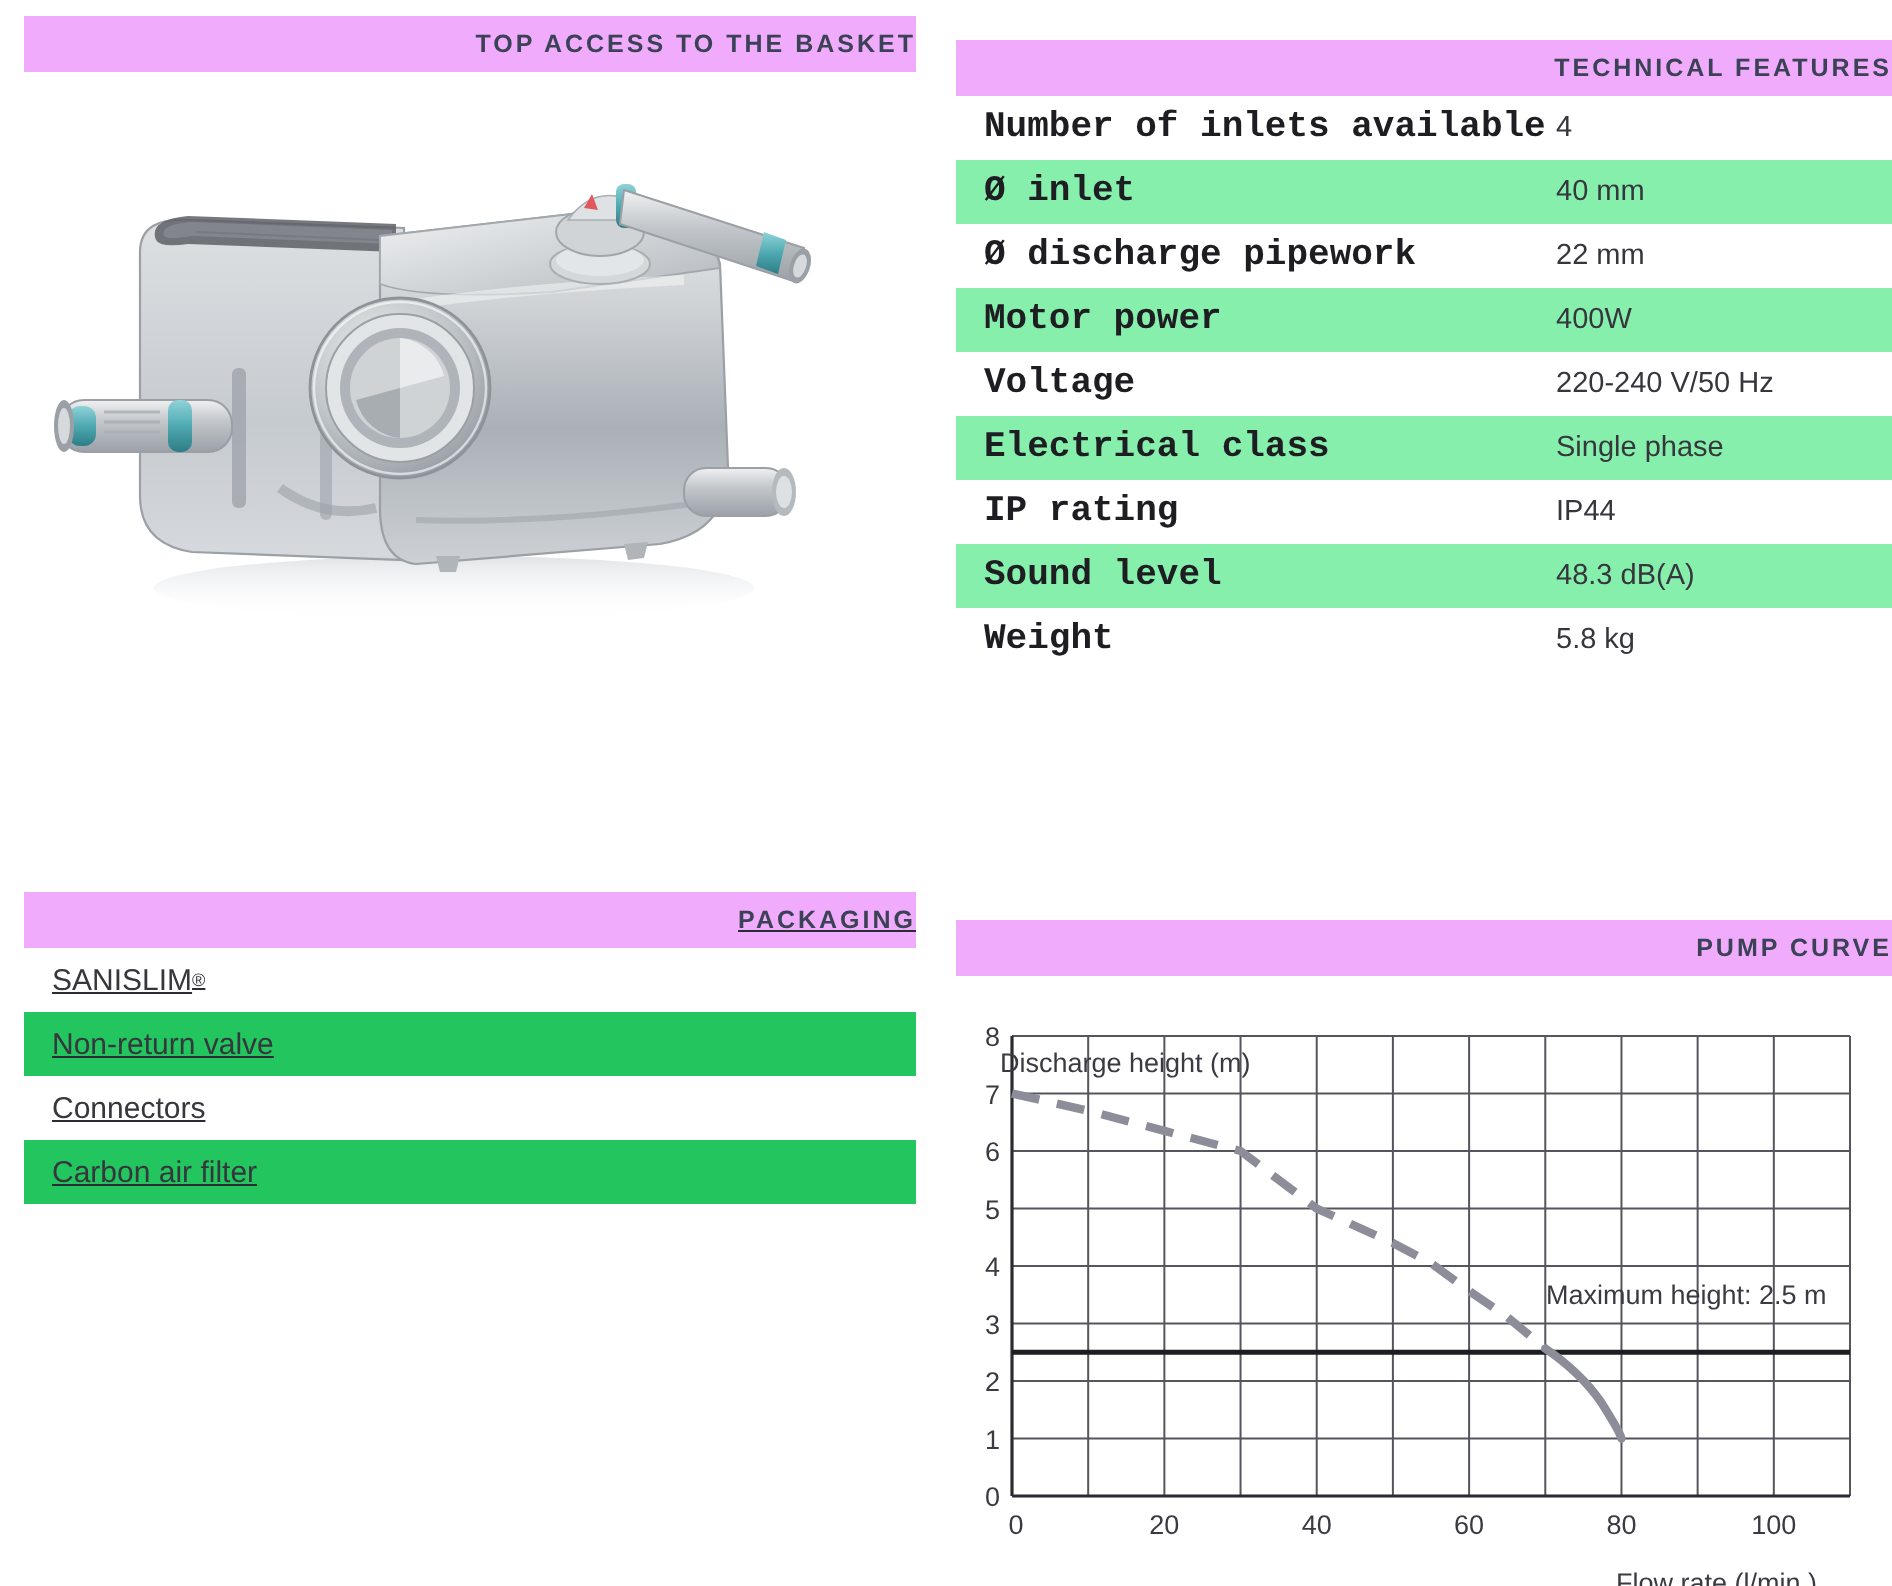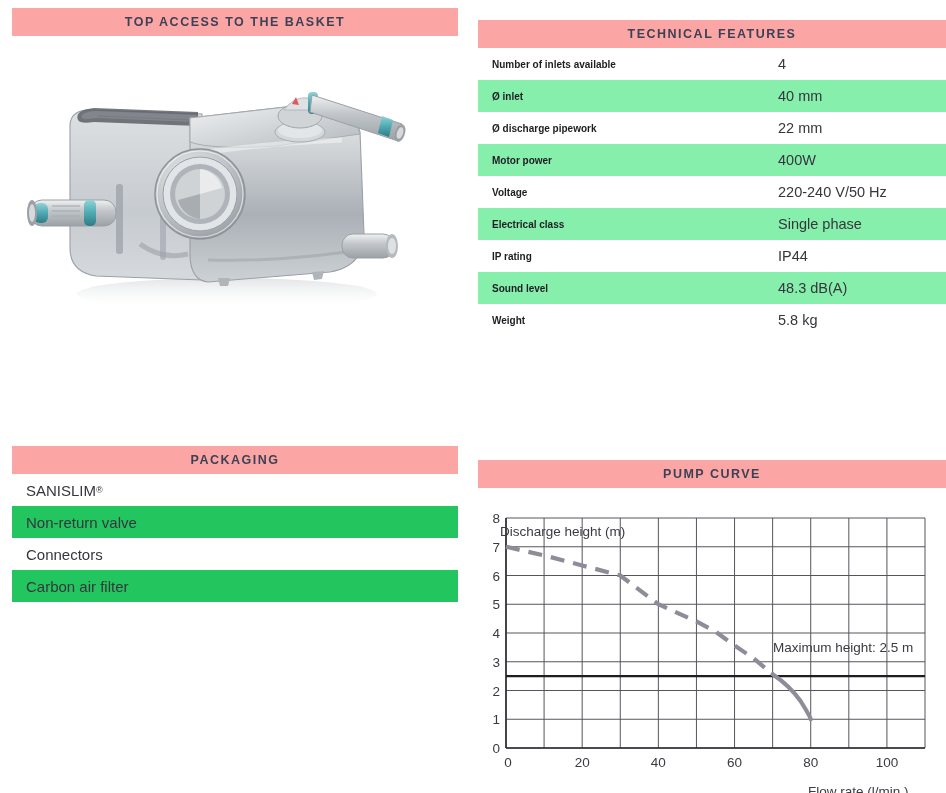--- a/index.html
+++ b/index.html
@@ -8,47 +8,48 @@
     background:#ffffff;
     font-family:"Liberation Sans","DejaVu Sans",sans-serif;
     color:#2b2b33;
     overflow:hidden;
     position:relative;
   }
   .panel{position:absolute;}
 
   
   .bar{
-    background:#fca5a5;
+    background:#f0abfc;
     color:#3c4255;
     font-size:12.5px;
     font-weight:bold;
     letter-spacing:1.5px;
-    text-align:center;
+    text-align:right;
     line-height:28px;
     height:28px;
     width:100%;
     box-sizing:border-box;
   }
 
   
   .tf-row{
     height:32px;
     display:flex;
     align-items:center;
     font-size:14.5px;
   }
   .tf-row.alt{background:#86efac;}
   .tf-label{
     width:300px;
     padding-left:14px;
     box-sizing:border-box;
     font-weight:bold;
     color:#1d1d22;
-    font-size:10px;
+    font-size:18px;
+    font-family:Liberation Mono, monospace;
   }
   .tf-value{
     color:#36363d;
     font-size:14.5px;
   }
 
   
   .pk-row{
     height:32px;
     display:flex;
@@ -227,21 +228,21 @@
       <div class="tf-label">Sound level</div>
       <div class="tf-value">48.3 dB(A)</div>
     </div>
     <div class="tf-row">
       <div class="tf-label">Weight</div>
       <div class="tf-value">5.8 kg</div>
     </div>
   </div>
 </div>
 
-<div class="panel" style="left:12px;top:446px;width:446px;">
+<div class="panel" style="left:12px;top:446px;width:446px;text-decoration:underline;">
 
   <div class="bar">PACKAGING</div>
 
   <div>
     <div class="pk-row">
       <span>SANISLIM</span>
         <sup>®</sup>
     </div>
     <div class="pk-row alt">
       <span>Non-return valve</span>

